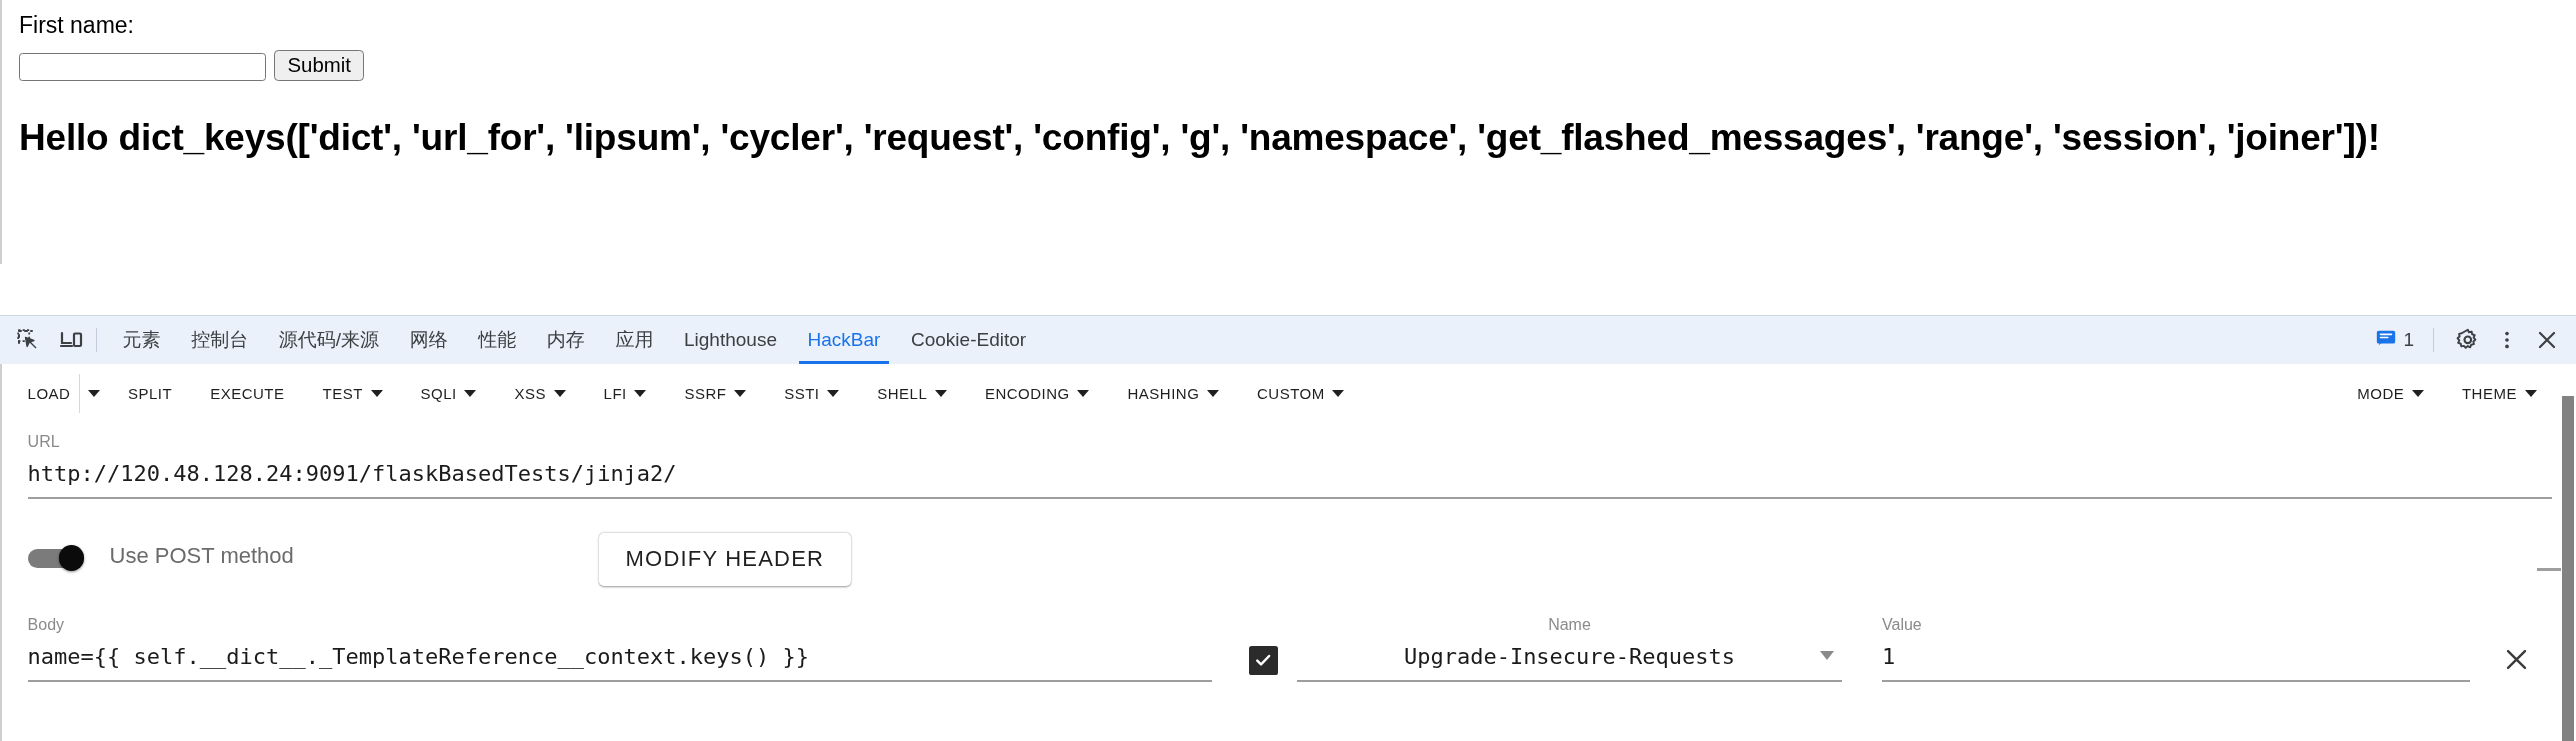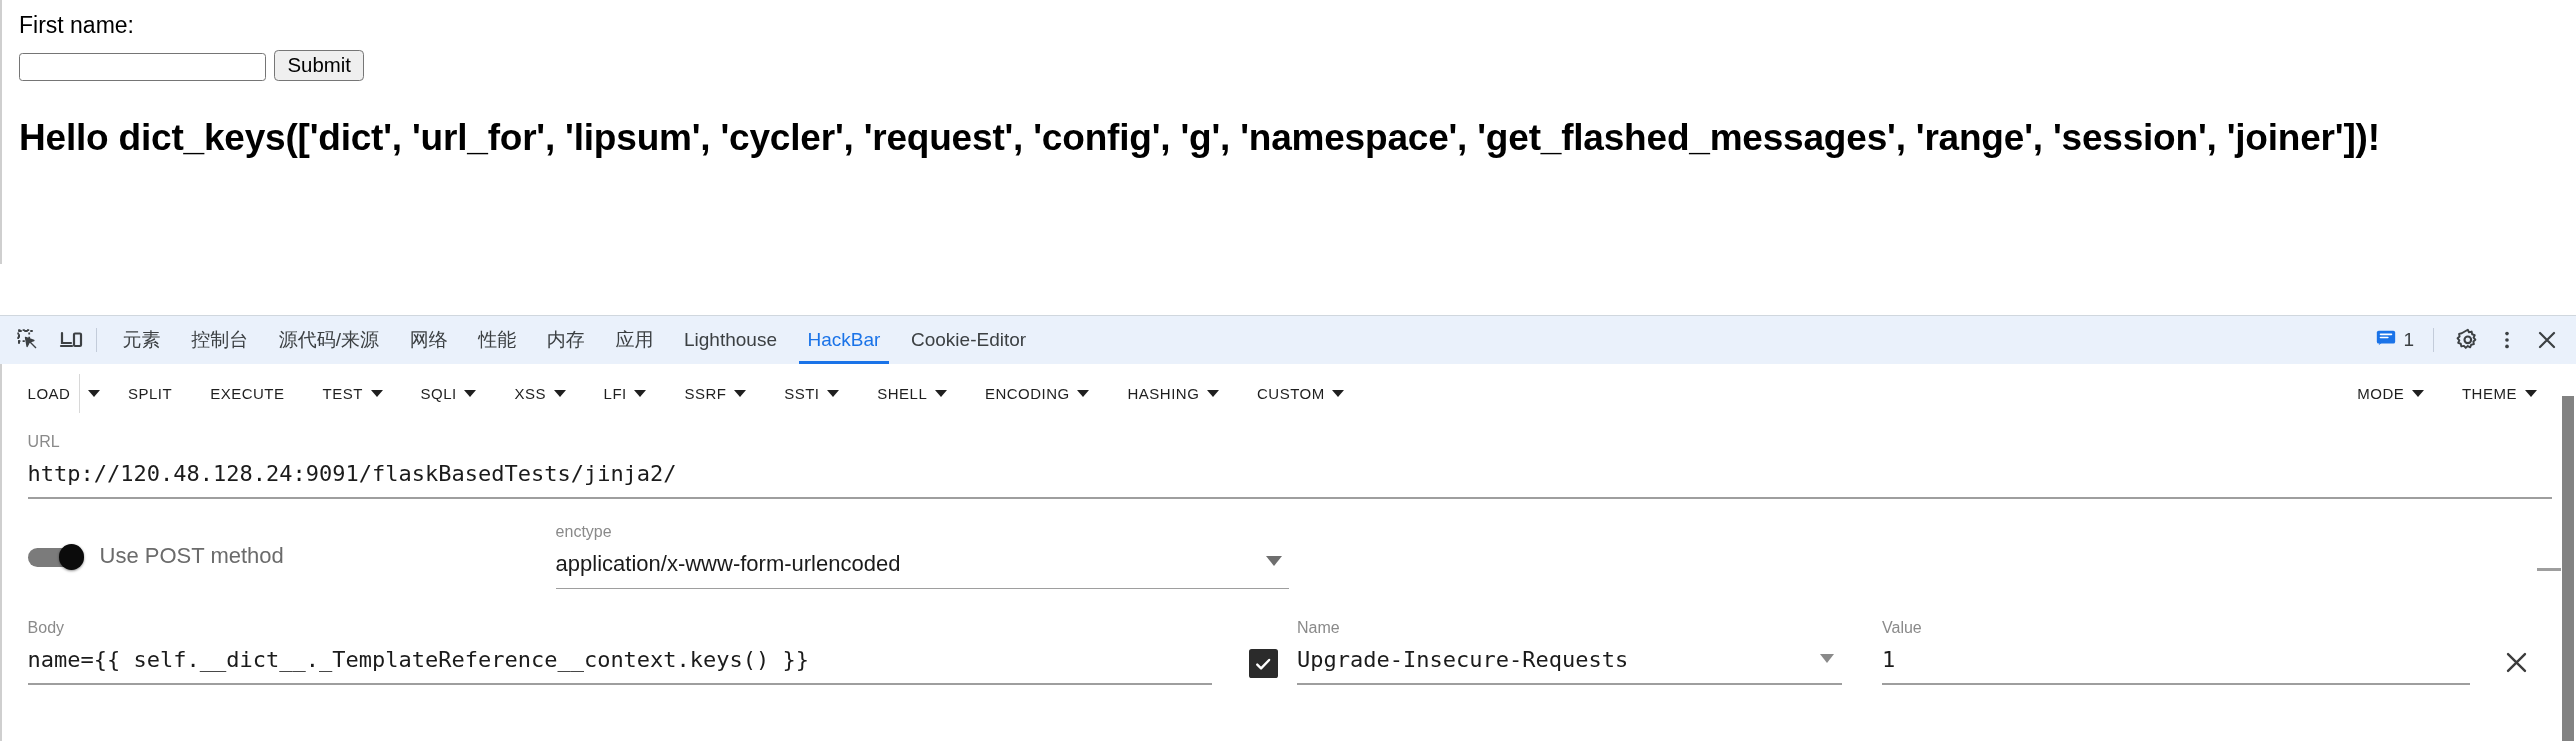--- a/index.html
+++ b/index.html
@@ -214,22 +214,22 @@
   .url-field { margin: 6.8px 24px 0 25.6px; }
 
   .row-2 {
     display: flex;
     align-items: flex-start;
     margin-top: 25.6px;
     padding-left: 25.6px;
   }
   .toggle-group {
     display: flex;
-    align-items: center;
-    gap: 17px;
+    align-items: flex-end;
+    gap: 27px;
     width: 528px;
     padding-top: 19px;
   }
   .toggle {
     width: 55px; height: 24px;
     position: relative;
     cursor: pointer;
   }
   .toggle .track {
     position: absolute;
@@ -298,21 +298,21 @@
   .hdr-check {
     width: 29px; height: 29px;
     background: #2b2b2b;
     border-radius: 2.6px;
     margin-top: 29px;
     margin-right: 19px;
     flex: 0 0 auto;
     display: flex; align-items: center; justify-content: center;
     cursor: pointer;
   }
-  .hdr-name-field { width: 545px; position: relative; }
+  .hdr-name-field { width: 545px; position: relative; text-align: center; }
   .hdr-value-field { width: 588px; margin-left: 40px; position: relative; }
   .hdr-name-caret {
     position: absolute;
     right: 8.5px; top: 34px;
     width: 0; height: 0;
     border-left: 7.7px solid transparent;
     border-right: 7.7px solid transparent;
     border-top: 9.4px solid #8a8a8a;
     cursor: pointer;
   }
@@ -498,27 +498,22 @@
 
       <div class="row-2">
         <div class="toggle-group">
           <div class="toggle">
             <div class="track"></div>
             <div class="knob"></div>
           </div>
           <div class="toggle-label">Use POST method</div>
         </div>
 
-        <div class="field enctype-field">
-          <div class="field-label">enctype</div>
-          <div class="field-value-sans">application/x-www-form-urlencoded</div>
-          <div class="underline"></div>
-          <div class="select-caret"></div>
-        </div>
-
+
+        <button class="modify-header-btn">MODIFY HEADER</button>
       </div>
 
       <div class="row-3">
         <div class="field body-field">
           <div class="field-label">Body</div>
           <div class="field-value-mono">name={{ self.__dict__._TemplateReference__context.keys() }}</div>
           <div class="underline"></div>
         </div>
 
         <div class="headers-area">

